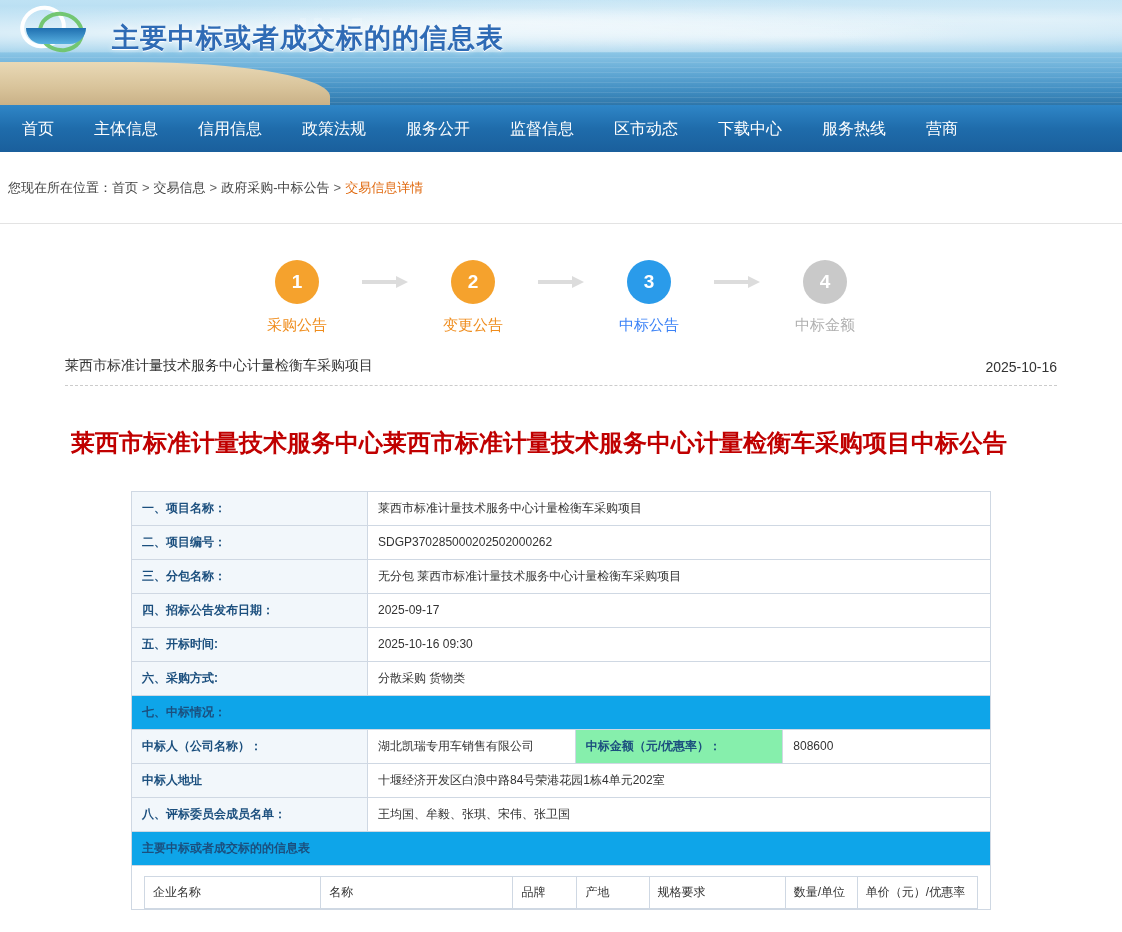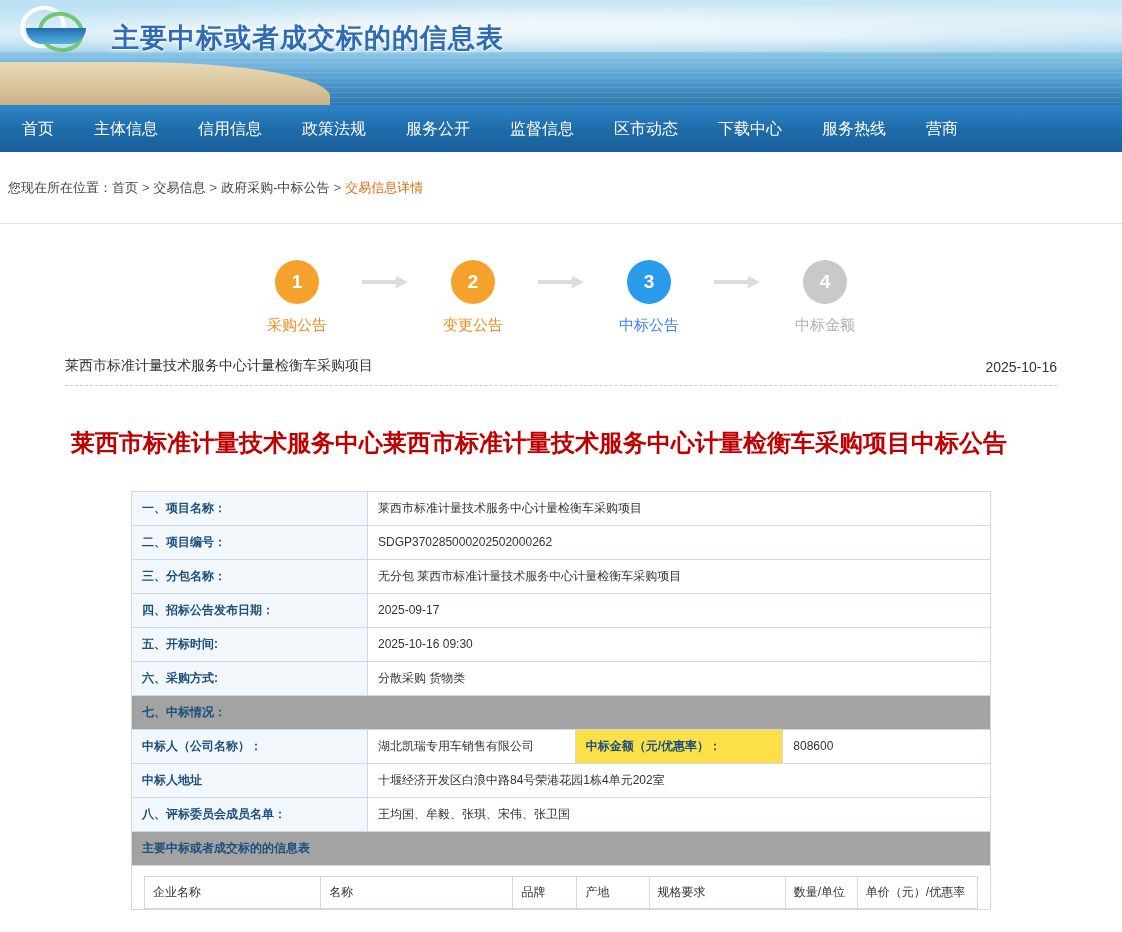--- a/index.html
+++ b/index.html
@@ -139,25 +139,25 @@
   }
   .main-table td{
     border:1px solid #cfd8e3;
     padding:8px 10px;height:30px;
     vertical-align:middle;
   }
   .main-table td.lbl{
     background:#f2f7fb;font-weight:bold;color:#1b4f7e;width:236px;
   }
   .main-table td.lbl-wide{
-    background:#a3a3a3;font-weight:bold;color:#1b4f7e;
+    background:#0ea5e9;font-weight:bold;color:#1b4f7e;
   }
   .main-table td.val{background:#ffffff;}
   .main-table td.lbl-mid{
-    background:#fde047;font-weight:bold;color:#1b4f7e;width:162px;margin-left:14px;
+    background:#86efac;font-weight:bold;color:#1b4f7e;width:162px;margin-left:14px;
   }
 
   
   .inner-wrap{padding:10px 12px 0 12px !important;background:#fff;}
   .inner-table{
     width:100%;border-collapse:collapse;font-size:12px;table-layout:fixed;
   }
   .inner-table th, .inner-table td{
     border:1px solid #cfd8e3;padding:7px 8px;text-align:left;font-weight:normal;
   }

